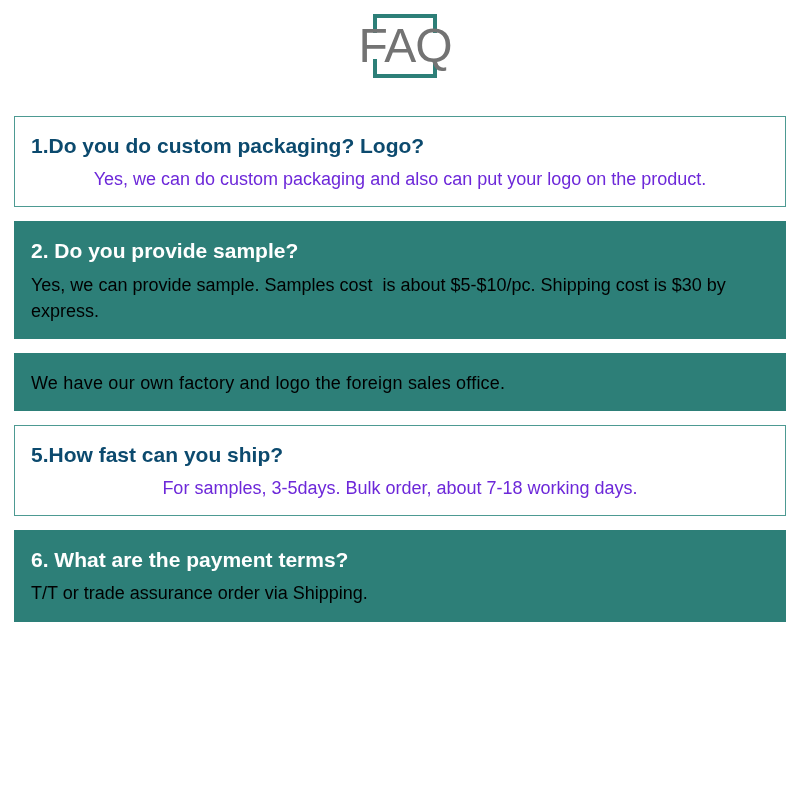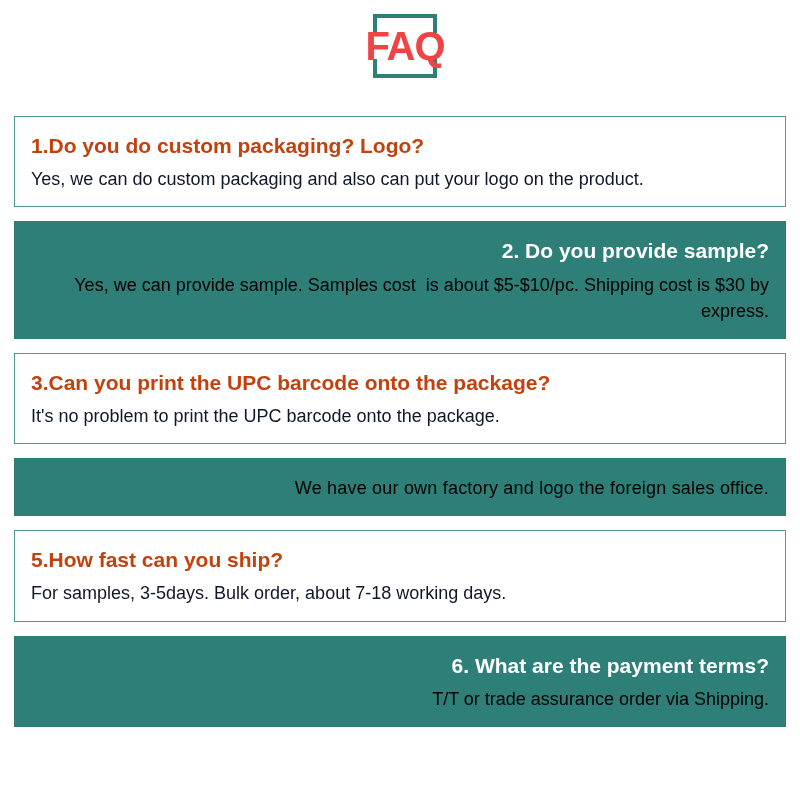--- a/index.html
+++ b/index.html
@@ -61,23 +61,23 @@
     right: 0; top: 0; width: 4px; height: 19px;
   }
   .lf-right-bottom {
     right: 0; bottom: 0; width: 4px; height: 19px;
   }
   .logo-text {
     position: absolute;
     left: 50%;
     top: 50%;
     transform: translate(-50%, -50%);
-    font-size: 40px;
-    font-weight: bold;
-    color: #ef4444;
+    font-size: 48px;
+    font-weight: normal;
+    color: #737373;
     letter-spacing: -1px;
     white-space: nowrap;
     line-height: 1;
   }
 
   
   .faq-list {
     position: absolute;
     left: 14px;
     top: 116px;
@@ -89,37 +89,36 @@
     margin-bottom: 14px;
     padding: 16px 16px 14px 16px;
   }
   .faq-item.light {
     background: #ffffff;
     border: 1px solid #4d9a92;
   }
   .faq-item.dark {
     background: #2d7f78;
     border: 1px solid #2d7f78;
-    text-align: right;
   }
   .faq-q {
     font-size: 21px;
     font-weight: bold;
     line-height: 1.25;
     margin: 0 0 7px 0;
   }
   .faq-a {
     font-size: 18px;
     font-weight: normal;
     line-height: 1.45;
     margin: 0;
     white-space: pre-wrap;
   }
-  .faq-item.light .faq-q { color: #c2410c; }
-  .faq-item.light .faq-a { color: #0f172a; }
+  .faq-item.light .faq-q { color: #0c4a6e; }
+  .faq-item.light .faq-a { color: #6d28d9; text-align: center; }
   .faq-item.dark .faq-q { color: #ffffff; }
   .faq-item.dark .faq-a { color: #000000; }
 
   
   .faq-item.spaced .faq-q { letter-spacing: 0.9px; }
   .faq-item.spaced .faq-a { letter-spacing: 0.2px; }
 </style>
 </head>
 <body>
 
@@ -144,24 +143,20 @@
     <div class="faq-item light">
       <p class="faq-q">1.Do you do custom packaging? Logo?</p>
       <p class="faq-a">Yes, we can do custom packaging and also can put your logo on the product.</p>
     </div>
 
     <div class="faq-item dark">
       <p class="faq-q">2. Do you provide sample?</p>
       <p class="faq-a">Yes, we can provide sample. Samples cost  is about $5-$10/pc. Shipping cost is $30 by express.</p>
     </div>
 
-    <div class="faq-item light">
-      <p class="faq-q">3.Can you print the UPC barcode onto the package?</p>
-      <p class="faq-a">It's no problem to print the UPC barcode onto the package.</p>
-    </div>
 
     <div class="faq-item dark spaced">
       <p class="faq-a">We have our own factory and logo the foreign sales office.</p>
     </div>
 
     <div class="faq-item light">
       <p class="faq-q">5.How fast can you ship?</p>
       <p class="faq-a">For samples, 3-5days. Bulk order, about 7-18 working days.</p>
     </div>
 

